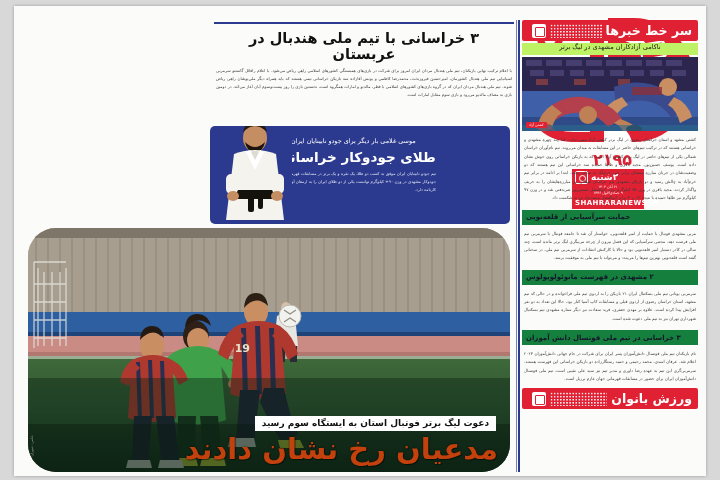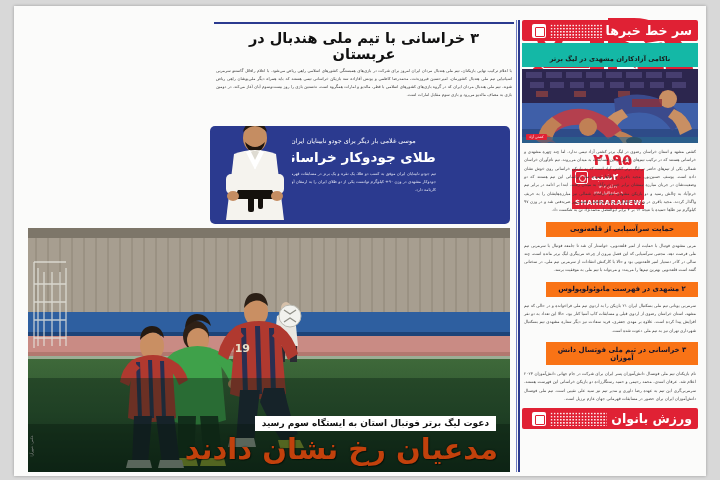--- a/index.html
+++ b/index.html
@@ -90,21 +90,21 @@
     color: #e3e5f3; font-size: 4.1px; line-height: 1.9;
     text-align: justify; padding: 5px 74px 0 12px;
   }
   .judo-photo {
     position: absolute; left: 8px; top: -14px; width: 74px; height: 112px;
   }
 
   
   .mainphoto {
     position: absolute; left: 14px; top: 222px;
-    width: 482px; height: 244px; overflow: hidden;
+    width: 482px; height: 244px; overflow: hidden; border-radius: 28px;
   }
   .mp-credit {
     position: absolute; left: 2px; bottom: 16px;
     font-size: 3.6px; color: #8e8e8e; writing-mode: vertical-rl;
     transform: rotate(180deg); letter-spacing: .4px;
   }
   .mp-kicker {
     position: absolute; right: 14px; top: 188px;
     background: #ffffff; color: #111;
     font-size: 9px; font-weight: bold;
@@ -135,38 +135,38 @@
   .banner .b-text {
     color: #ffffff; font-size: 12.5px; font-weight: bold; order: 1;
     padding: 0 2px 1px 0; white-space: nowrap;
   }
   .banner .b-dots {
     flex: 1; order: 2; height: 14px; margin: 0 4px;
     background-image: radial-gradient(#fff 0.9px, transparent 1px);
     background-size: 3.1px 3.1px; opacity: .9;
   }
   .lead-sub {
-    background: #14b8a6; color: #1b1b1b;
-    font-size: 6.6px; font-weight: bold; text-align: center;
-    padding: 12px 4px 4px 4px; margin-top: 2px;
+    background: #bef264; color: #1b1b1b;
+    font-size: 6.6px; font-weight: normal; text-align: center;
+    padding: 0 4px 4px 4px; margin-top: 2px;
   }
   .sb-photo { width: 100%; height: 74px; margin-top: 2px; overflow: hidden; position: relative; }
   .sb-photo .cap {
     position: absolute; left: 4px; bottom: 3px;
     background: #e02134; color: #fff; font-size: 3.4px;
     padding: 1px 3px; border-radius: 1px;
   }
   .sb-body {
     font-size: 4.15px; line-height: 2.0; color: #3a3a3a;
     text-align: justify; padding: 5px 2px 0 2px;
   }
   .sb-head {
-    background: #f97316; color: #14142b;
-    font-size: 7px; font-weight: bold; text-align: center;
-    padding: 3.5px 4px; margin-top: 7px; margin-left: 24px;
+    background: #15803d; color: #14142b;
+    font-size: 7px; font-weight: bold; text-align: left;
+    padding: 3.5px 4px; margin-top: 7px;
   }
   .sb-sep { height: 5px; }
 </style>
 </head>
 <body>
 
 <div class="page">
 
   <div class="vrule"></div>
   <div class="vrule2"></div>

